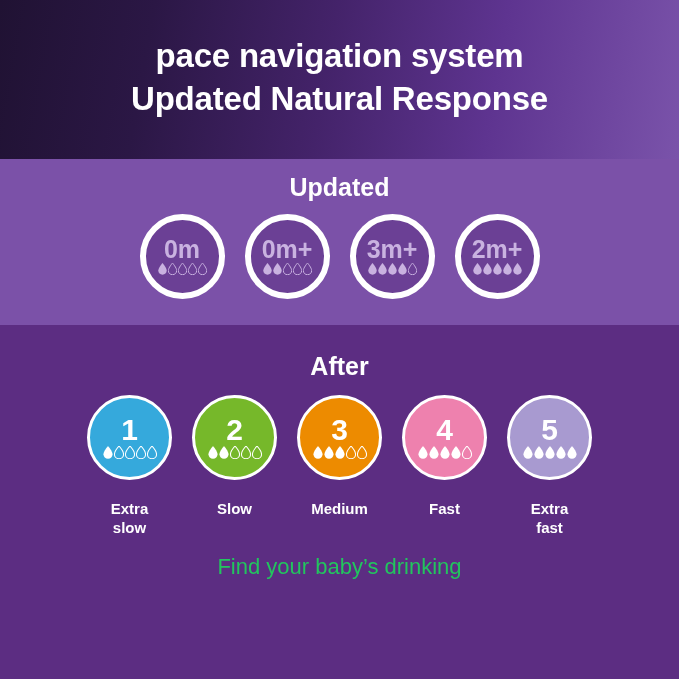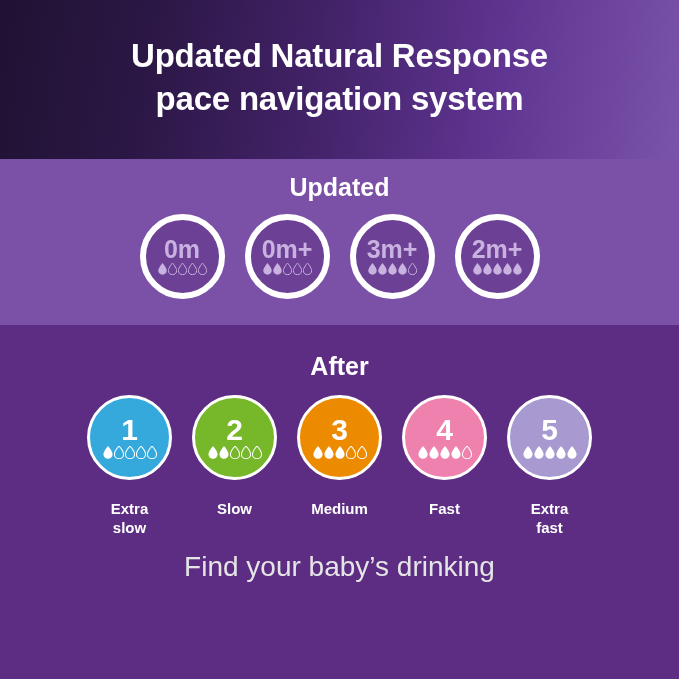--- a/index.html
+++ b/index.html
@@ -87,34 +87,34 @@
     line-height:19px;text-align:center;
   }
 
   
   .drops{display:flex;align-items:center;justify-content:center;gap:1px;}
   .drops svg{display:block;}
 
   
   .footer-text{
     position:absolute;left:0;right:0;top:225px;
-    text-align:center;color:#e5e5e5;font-size:28px;line-height:34px;
+    text-align:center;color:#22c55e;font-size:22px;line-height:34px;
     font-weight:normal;
   }
   .footer-text .line{display:block;}
 </style>
 </head>
 <body>
 
 <div class="poster">
 
   <div class="header">
     <div class="header-title">
+      <span class="line">pace navigation system</span>
       <span class="line">Updated Natural Response</span>
-      <span class="line">pace navigation system</span>
     </div>
   </div>
 
   <div class="before-band">
     <div class="section-title before-title">Updated</div>
     <div class="before-row" id="before-row">
         <div class="before-item">
           <div class="before-circle">
             <span class="before-age">0m</span>
             <span class="drops">

